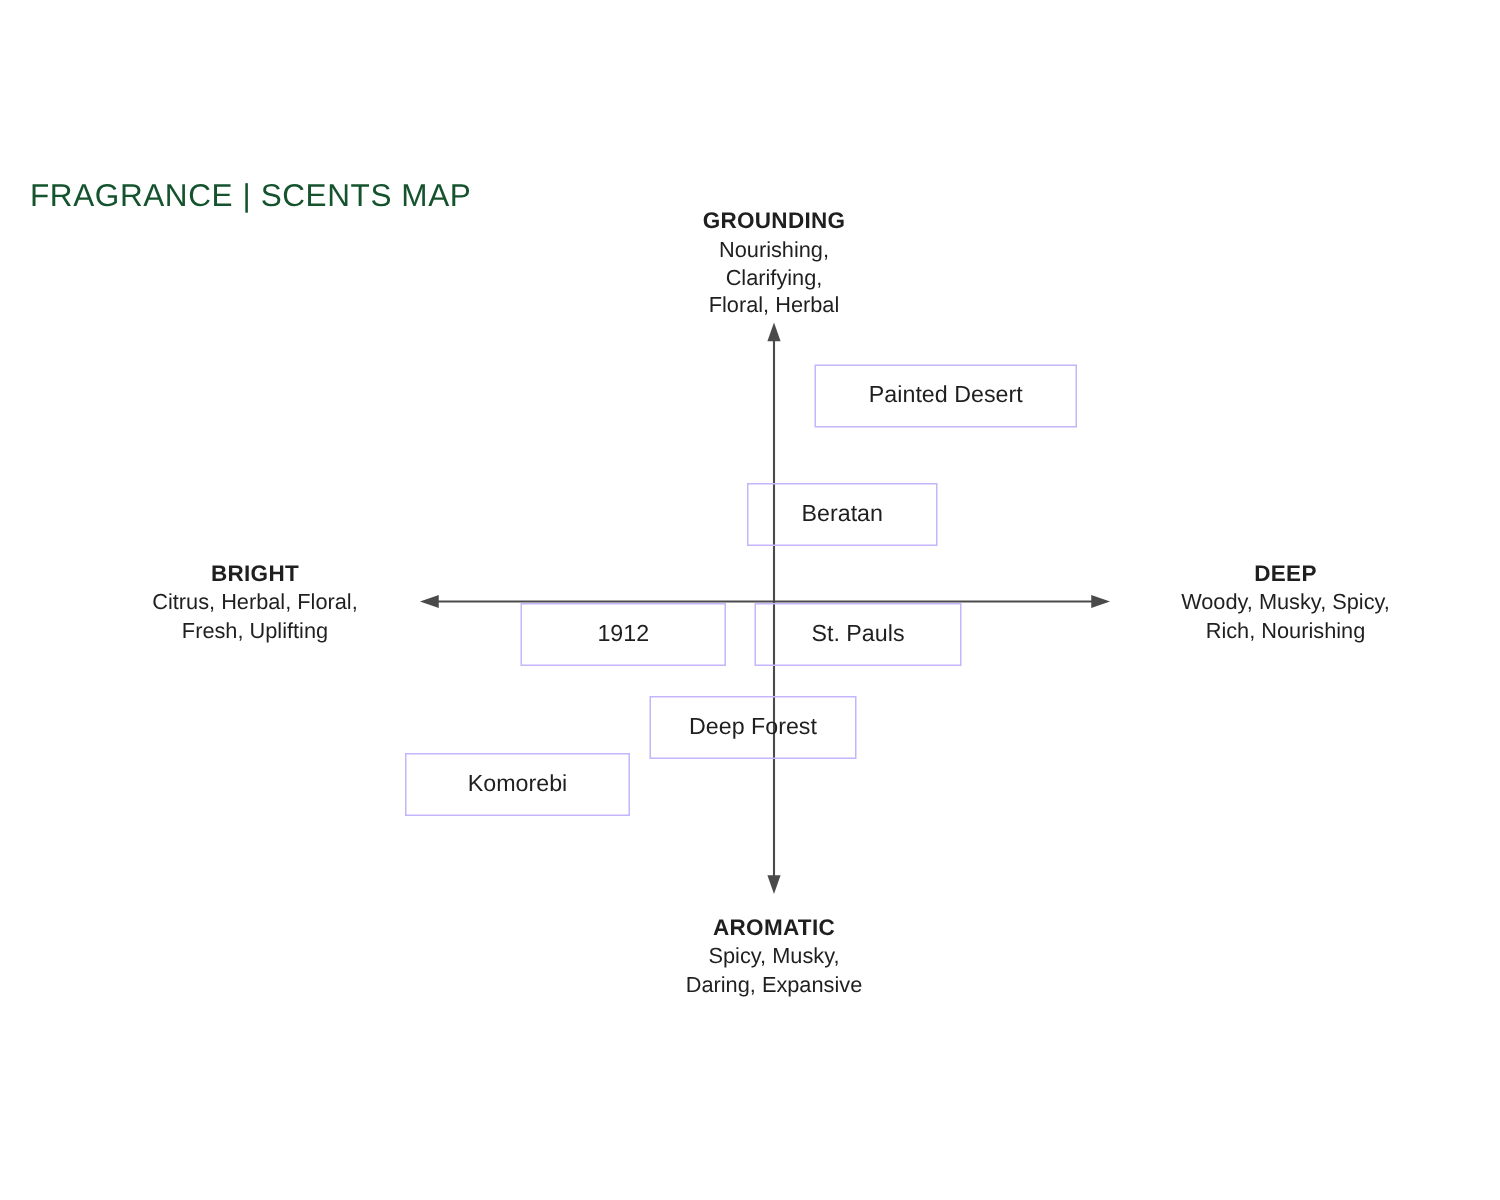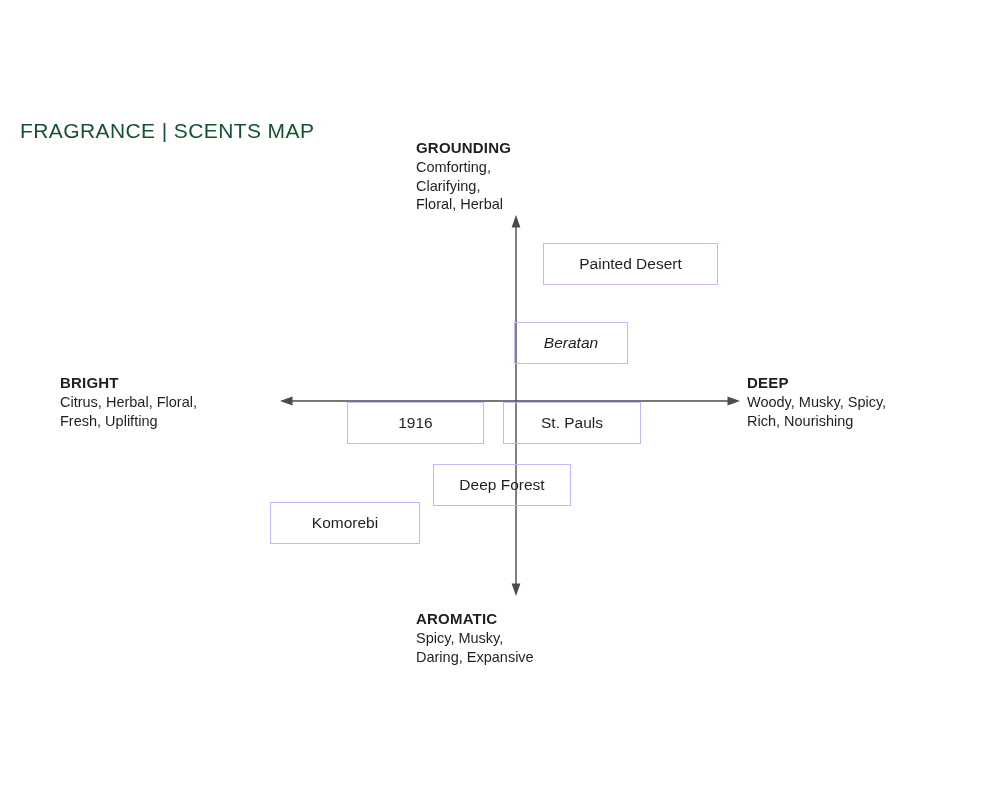--- a/index.html
+++ b/index.html
@@ -25,21 +25,21 @@
   }
   .axes-svg {
     position: absolute;
     left: 0;
     top: 0;
     z-index: 1;
     pointer-events: none;
   }
   .axis-label {
     position: absolute;
-    text-align: left;
+    text-align: center;
     color: #1f1f1f;
     z-index: 2;
   }
   .axis-name {
     font-weight: bold;
     font-size: 15px;
     letter-spacing: 0.2px;
   }
   .axis-traits {
     font-size: 14.5px;
@@ -58,21 +58,21 @@
     background: transparent;
     display: flex;
     align-items: center;
     justify-content: center;
     font-size: 15.5px;
     color: #1f1f1f;
     z-index: 2;
     box-sizing: border-box;
   }
   .box-painted-desert { left: 543px; top: 243px; width: 175px; height: 42px; }
-  .box-beratan        { left: 514px; top: 322px; width: 114px; height: 42px; font-style: italic; }
+  .box-beratan        { left: 498px; top: 322px; width: 127px; height: 42px; }
   .box-1917           { left: 347px; top: 402px; width: 137px; height: 42px; }
   .box-st-pauls       { left: 503px; top: 402px; width: 138px; height: 42px; }
   .box-deep-forest    { left: 433px; top: 464px; width: 138px; height: 42px; }
   .box-komorebi       { left: 270px; top: 502px; width: 150px; height: 42px; }
 </style>
 </head>
 <body>
 
 <div class="canvas">
 
@@ -82,21 +82,21 @@
     <line x1="516" y1="226" x2="516" y2="585" stroke="#4a4a4a" stroke-width="1.4"></line>
     <polygon points="516,215 511.6,227.5 520.4,227.5" fill="#4a4a4a"></polygon>
     <polygon points="516,596 511.6,583.5 520.4,583.5" fill="#4a4a4a"></polygon>
     <line x1="291" y1="401" x2="729" y2="401" stroke="#4a4a4a" stroke-width="1.4"></line>
     <polygon points="280,401 292.5,396.6 292.5,405.4" fill="#4a4a4a"></polygon>
     <polygon points="740,401 727.5,396.6 727.5,405.4" fill="#4a4a4a"></polygon>
   </svg>
 
   <div class="axis-label label-top">
     <div class="axis-name">GROUNDING</div>
-    <div class="axis-traits">Comforting,
+    <div class="axis-traits">Nourishing,
 Clarifying,
 Floral, Herbal</div>
   </div>
 
   <div class="axis-label label-left">
     <div class="axis-name">BRIGHT</div>
     <div class="axis-traits">Citrus, Herbal, Floral,
 Fresh, Uplifting</div>
   </div>
 
@@ -112,21 +112,21 @@
 Rich, Nourishing</div>
   </div>
 
   <div class="scent-box box-painted-desert">
     <span>Painted Desert</span>
   </div>
   <div class="scent-box box-beratan">
     <span>Beratan</span>
   </div>
   <div class="scent-box box-1917">
-    <span>1916</span>
+    <span>1912</span>
   </div>
   <div class="scent-box box-st-pauls">
     <span>St. Pauls</span>
   </div>
   <div class="scent-box box-deep-forest">
     <span>Deep Forest</span>
   </div>
   <div class="scent-box box-komorebi">
     <span>Komorebi</span>
   </div>

